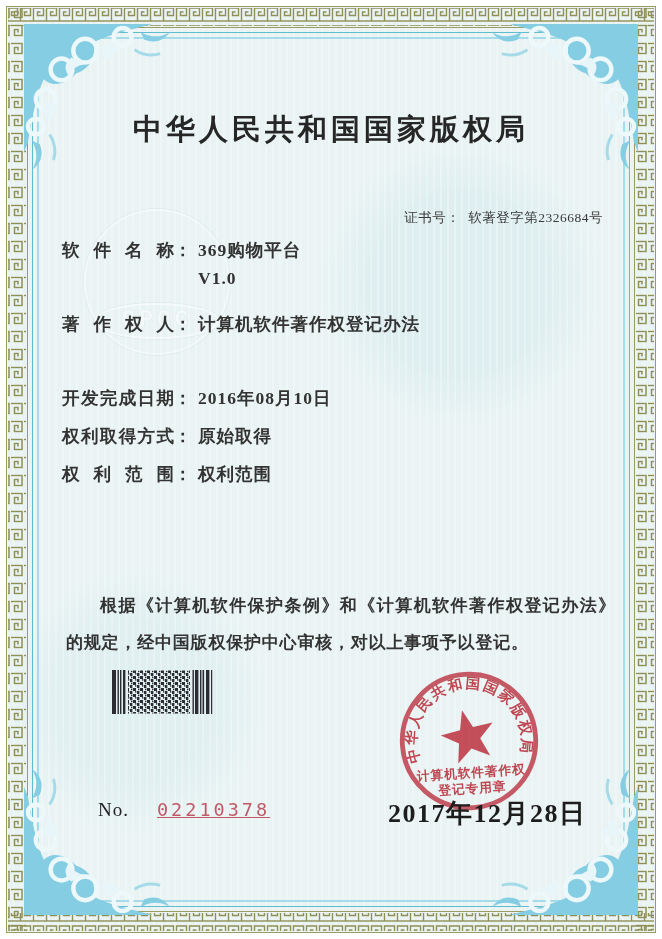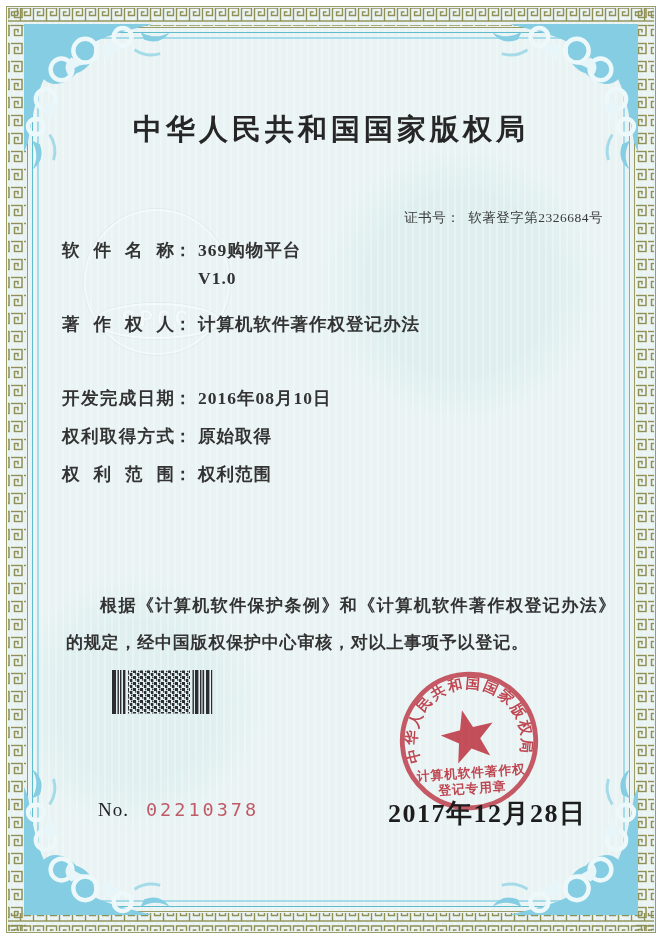--- a/index.html
+++ b/index.html
@@ -73,21 +73,21 @@
 
   .seal{position:absolute;left:384px;top:656px;width:158px;height:158px;mix-blend-mode:multiply;opacity:.93;z-index:3;}
   .seal-date{
     position:absolute;left:382px;top:790px;z-index:4;
     font-size:26px;font-weight:700;color:#1d1d1d;letter-spacing:1.5px;
   }
   .serial{position:absolute;left:92px;top:793px;font-size:19px;z-index:2;}
   .serial .no-lbl{color:#222;letter-spacing:1px;}
   .serial .no-val{
     font-family:"DejaVu Sans Mono","Liberation Mono",monospace;
-    color:#c05a68;letter-spacing:3px;margin-left:17px;font-size:18.5px;
+    color:#c05a68;letter-spacing:3px;margin-left:28px;font-size:18.5px;text-decoration:underline;
   }
 </style>
 </head>
 <body>
 
 <div class="page">
   <div class="cert">
 
     <svg class="border-svg" width="650" height="927" viewBox="0 0 650 927" aria-hidden="true">
       <defs>

